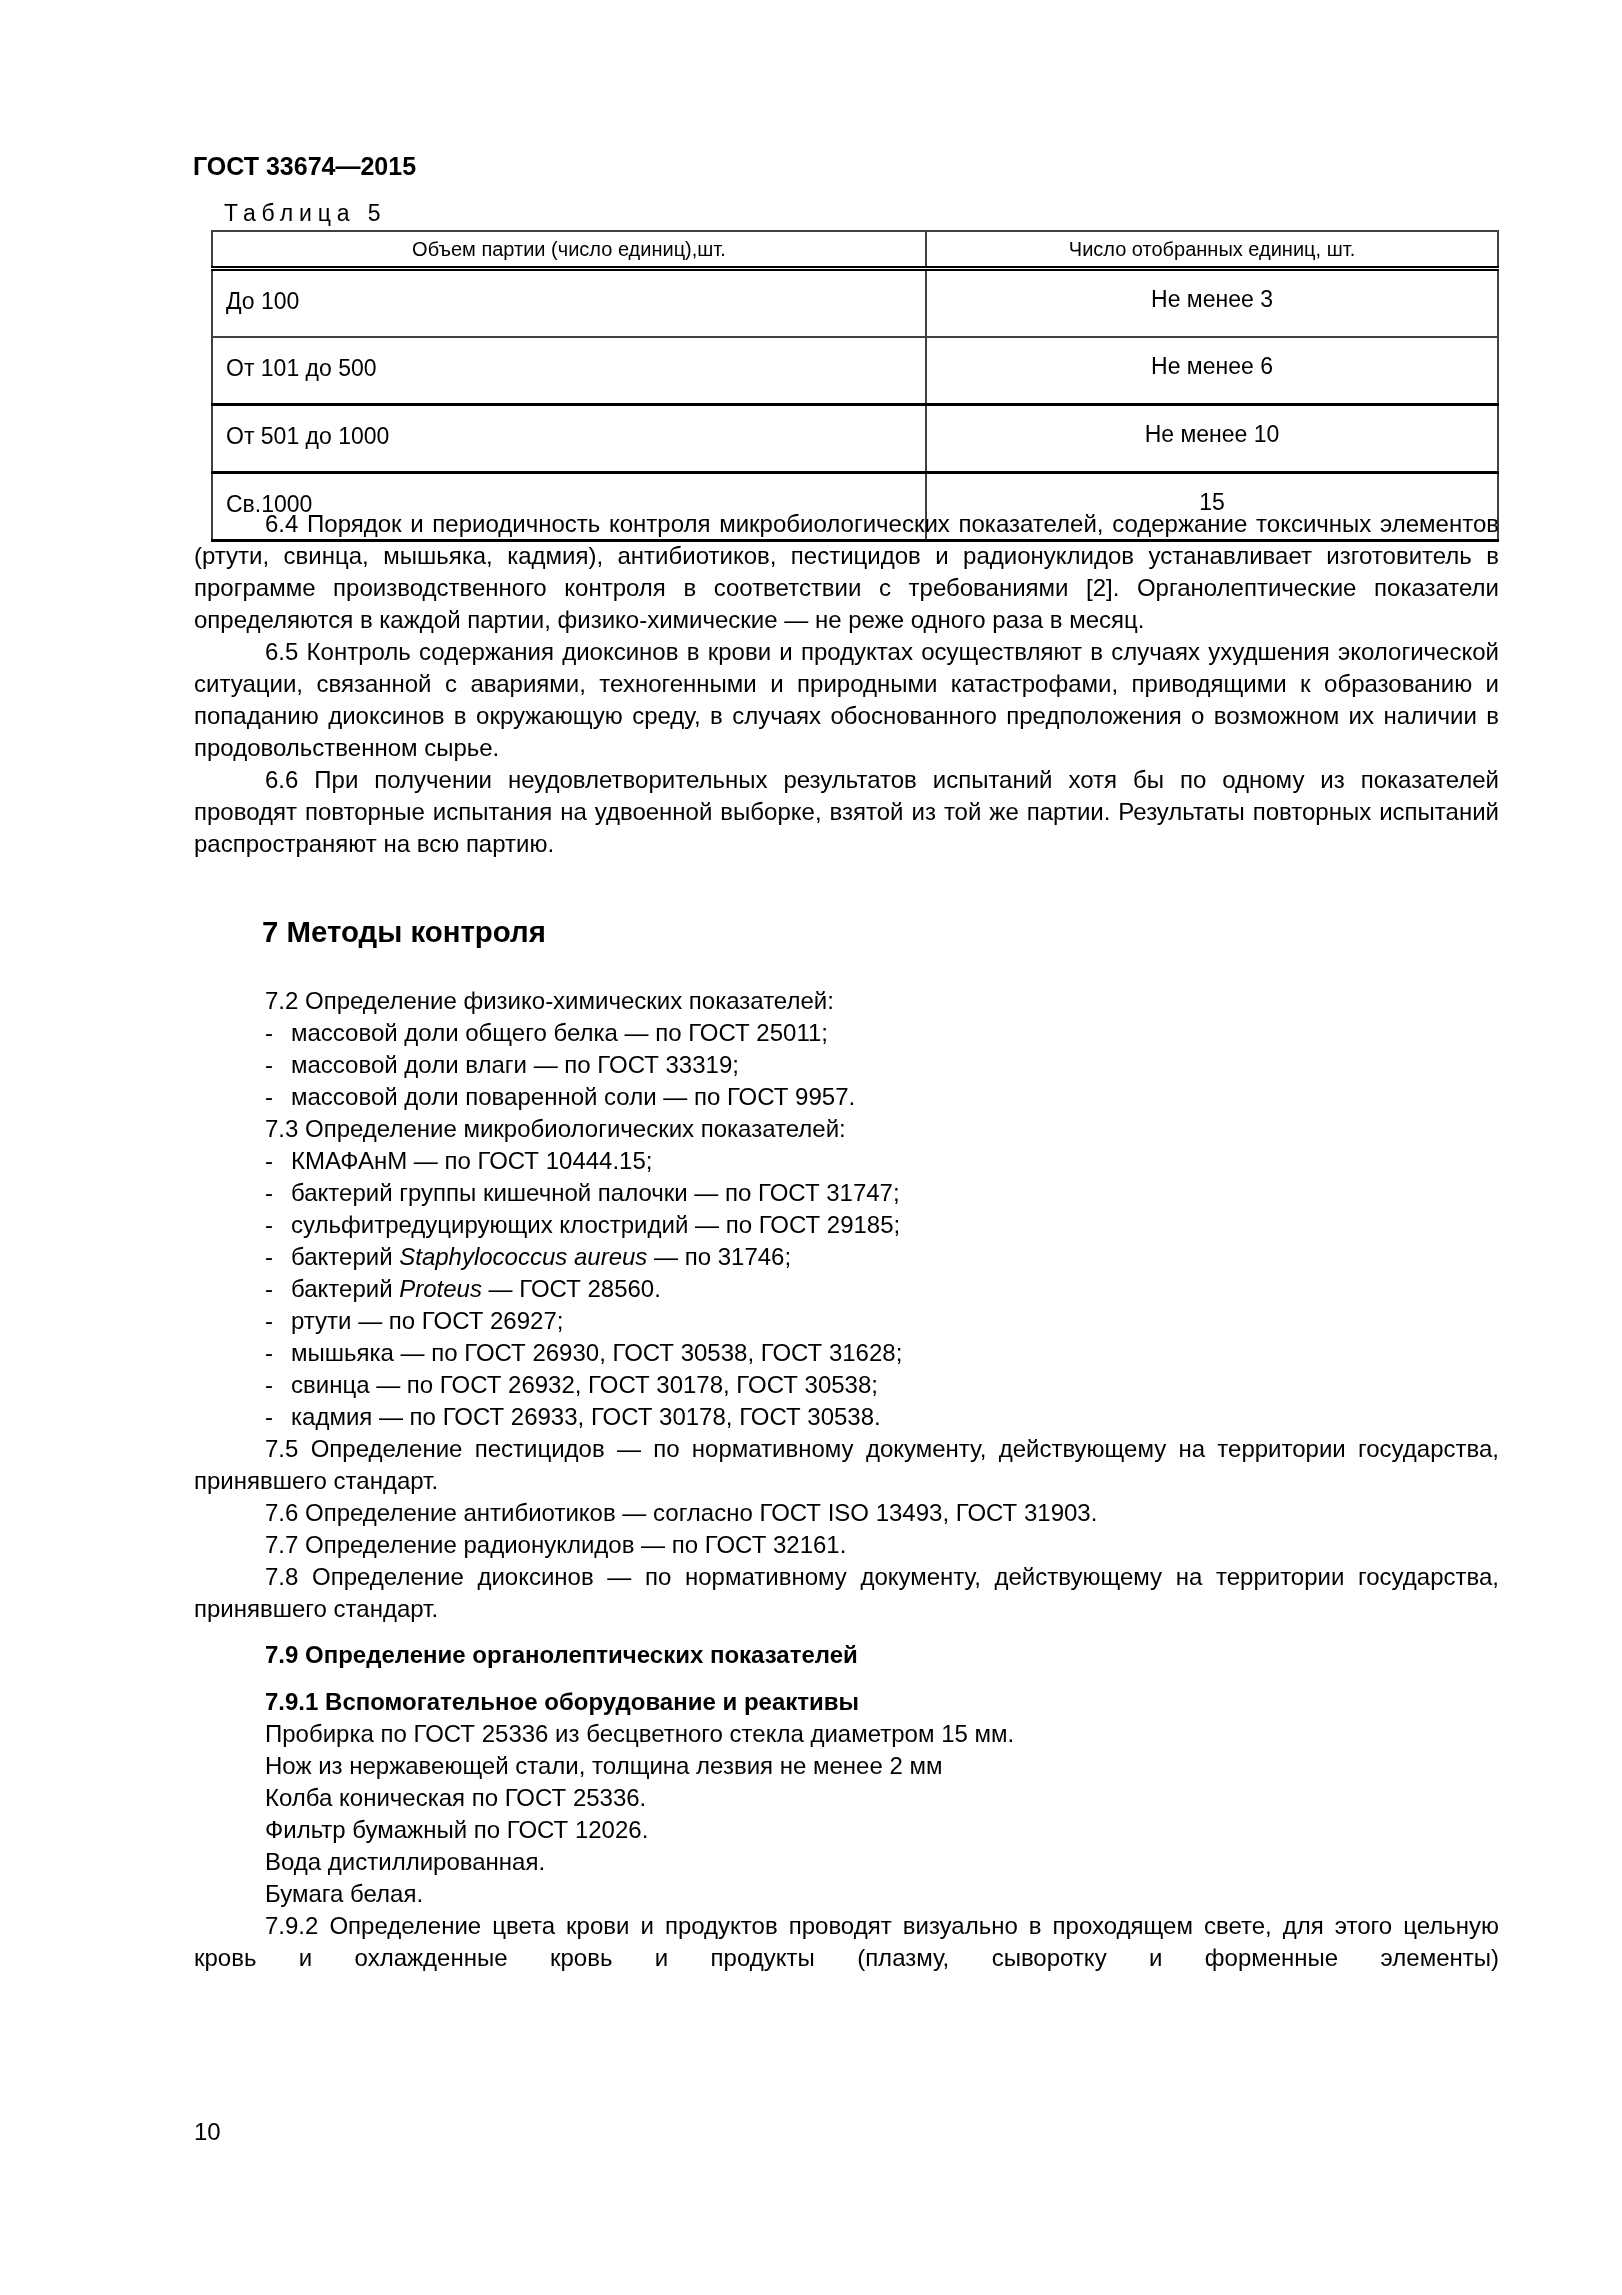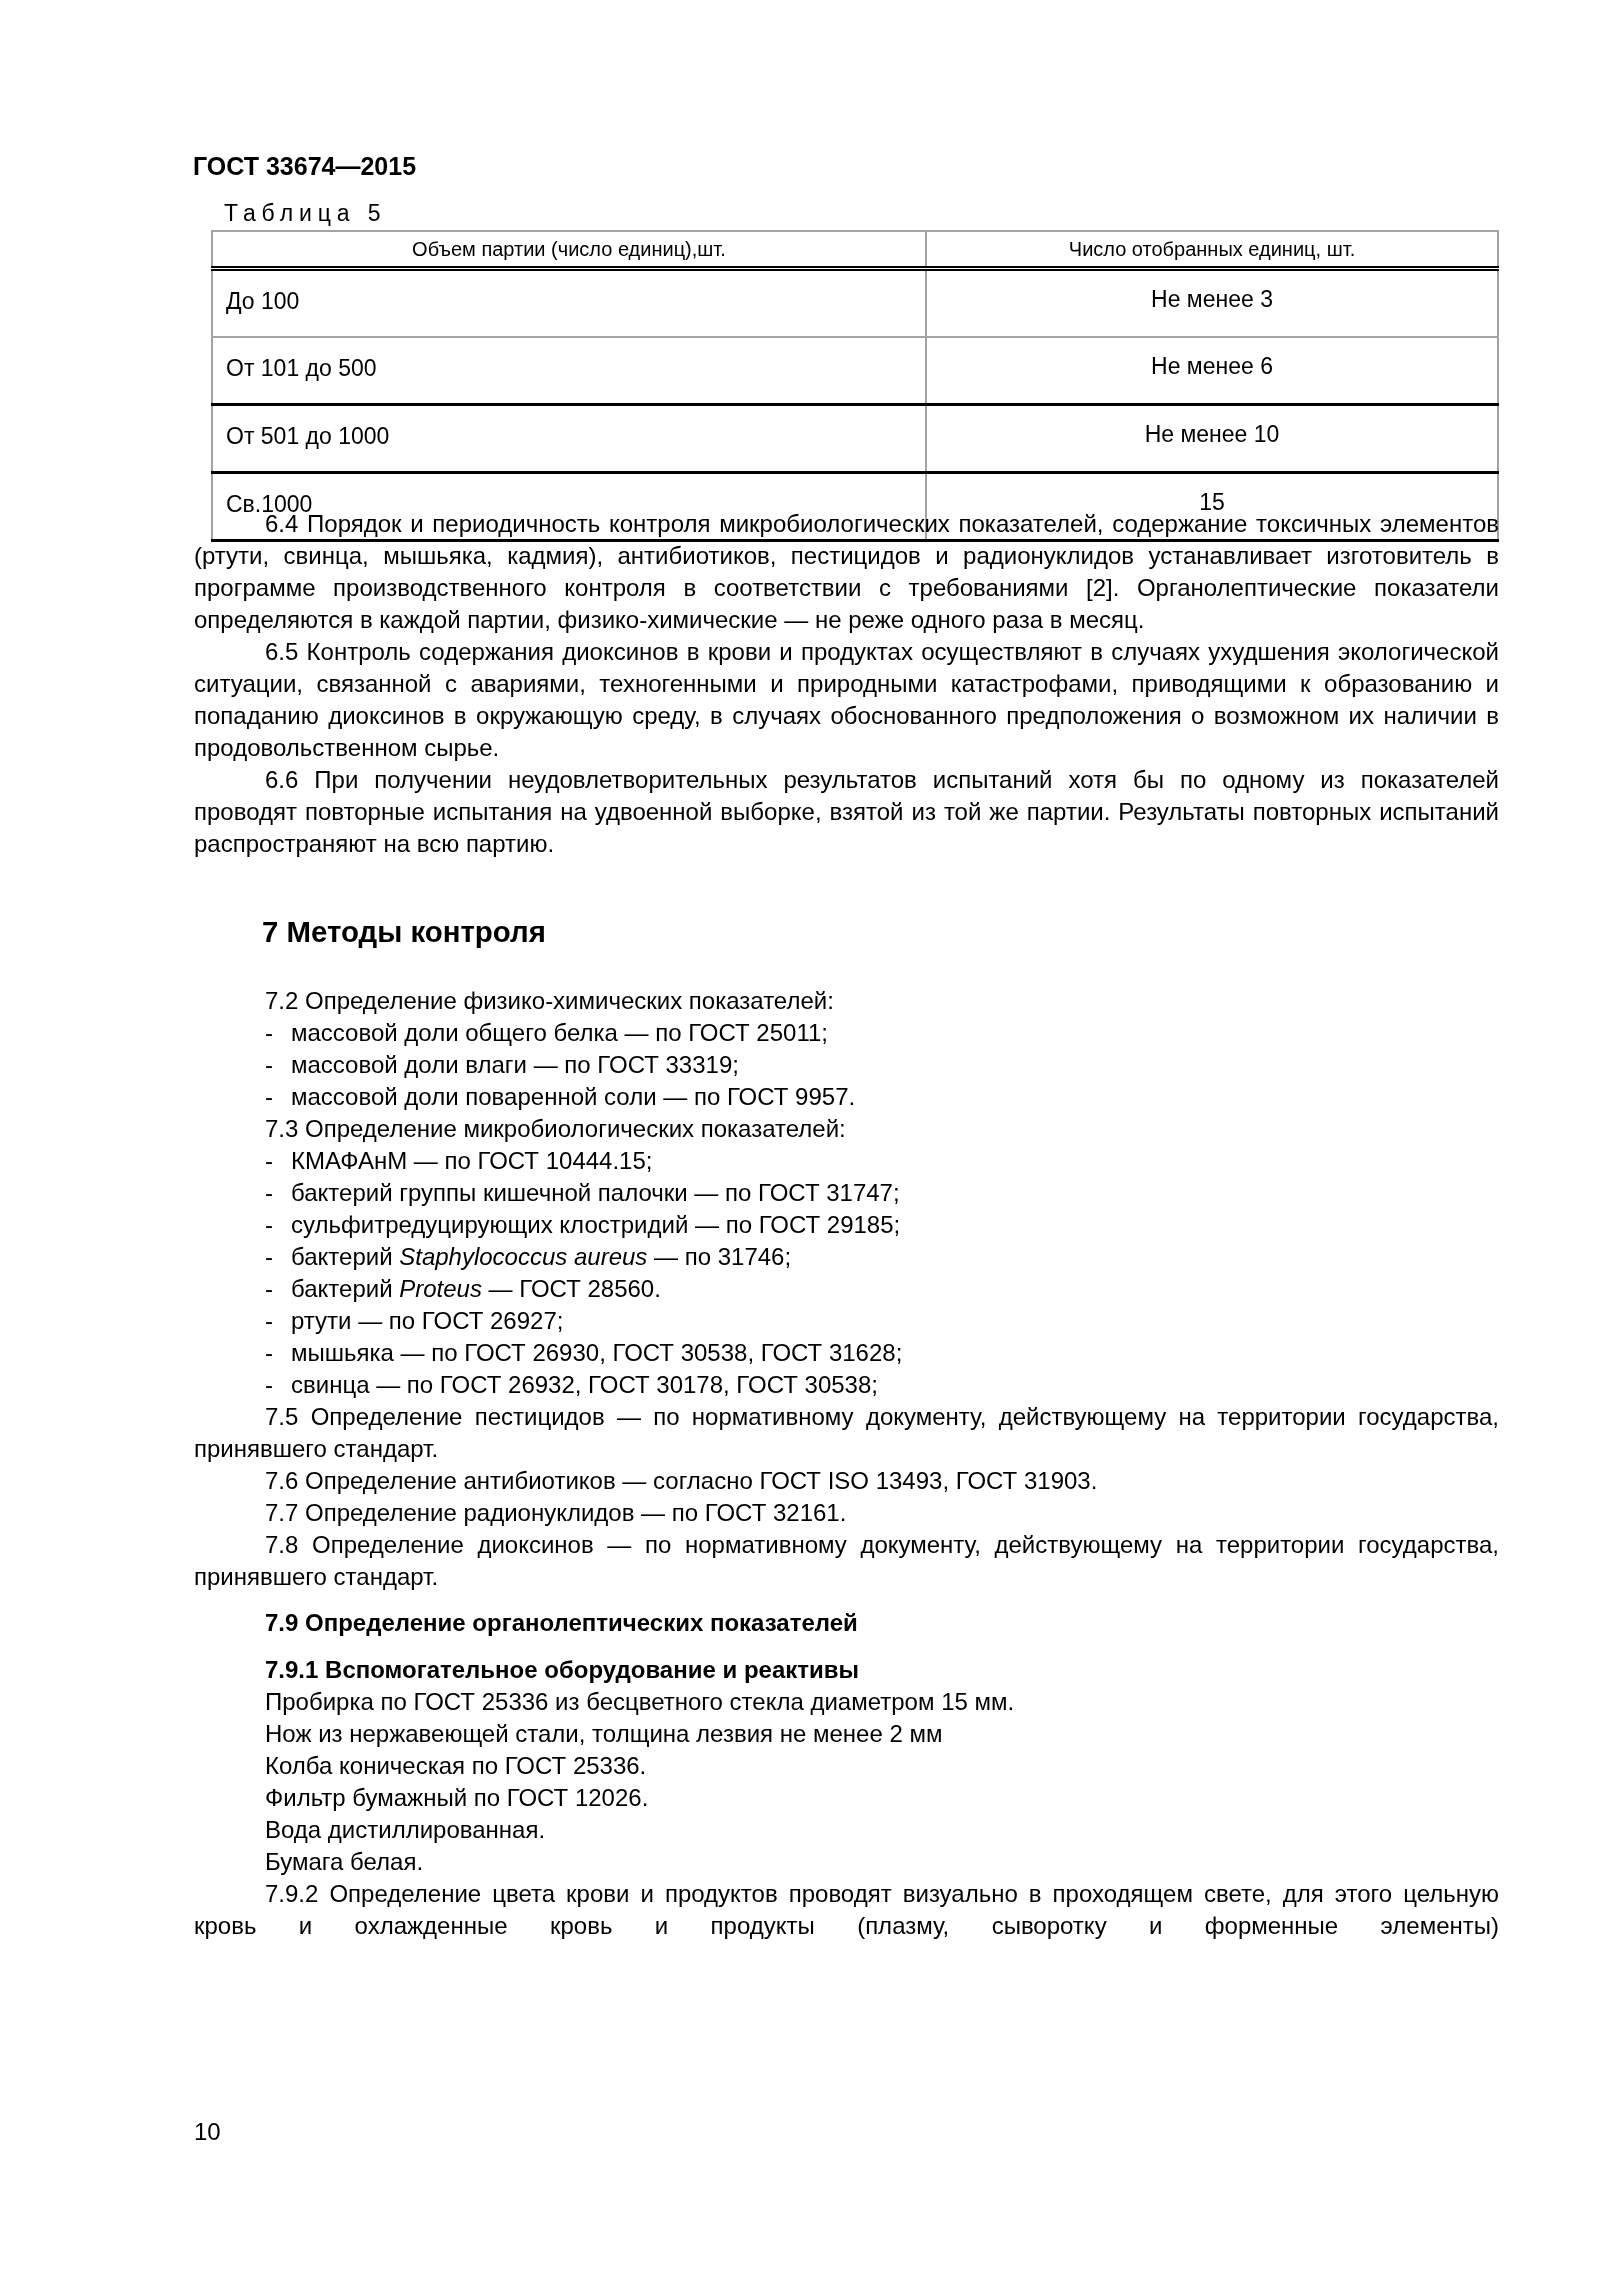--- a/index.html
+++ b/index.html
@@ -1,21 +1,21 @@
 <!DOCTYPE html>
 <html style="font-size:10.5px"><head>
 <meta charset="utf-8">
 <style>
   html, body { margin:0; padding:0; background:#ffffff; }
   body { width:1623px; height:2295px; position:relative; overflow:hidden; color:#000; font-family:"Liberation Sans", sans-serif; }
   .abs { position:absolute; }
   .doc-header { left:193px; top:152px; font-size:25px; font-weight:bold; letter-spacing:0px; }
   .table-caption { left:224px; top:200px; font-size:23px; letter-spacing:5.9px; }
   table.t5 { position:absolute; left:211px; top:230px; width:1288px; border-collapse:collapse; font-size:23px; }
-  table.t5 td, table.t5 th { border:2px solid #a3a3a3; padding:0; }
+  table.t5 td, table.t5 th { border:2px solid #404040; padding:0; }
   table.t5 th { font-weight:normal; height:34px; font-size:20px; text-align:center; vertical-align:middle; border-bottom:5.9px double #000; }
   table.t5 td { height:48px; vertical-align:top; }
   table.t5 td.c1 { padding-left:13px; padding-top:17px; vertical-align:top; }
   table.t5 td.c2 { text-align:center; padding-top:15px; }
   table.t5 col.c1w { width:714px; }
   table.t5 tr.thick td { border-top:3.3px solid #000; }
   table.t5 tr.last td { border-bottom:3.3px solid #000; }
 
   .body-text { position:absolute; left:194px; width:1305px; font-size:24px; line-height:32px; }
   .body-text p { margin:0; text-align:justify; }
@@ -77,20 +77,21 @@
   <p class="li"><span class="dash">-</span><span>массовой доли поваренной соли — по ГОСТ 9957.</span></p>
   <p class="ind">7.3 Определение микробиологических показателей:</p>
   <p class="li"><span class="dash">-</span><span>КМАФАнМ — по ГОСТ 10444.15;</span></p>
   <p class="li"><span class="dash">-</span><span>бактерий группы кишечной палочки — по ГОСТ 31747;</span></p>
   <p class="li"><span class="dash">-</span><span>сульфитредуцирующих клостридий — по ГОСТ 29185;</span></p>
   <p class="li"><span class="dash">-</span><span>бактерий </span><i>Staphylococcus aureus</i><span> — по 31746;</span></p>
   <p class="li"><span class="dash">-</span><span>бактерий </span><i>Proteus</i><span> — ГОСТ 28560.</span></p>
   <p class="li"><span class="dash">-</span><span>ртути — по ГОСТ 26927;</span></p>
   <p class="li"><span class="dash">-</span><span>мышьяка — по ГОСТ 26930, ГОСТ 30538, ГОСТ 31628;</span></p>
   <p class="li"><span class="dash">-</span><span>свинца — по ГОСТ 26932, ГОСТ 30178, ГОСТ 30538;</span></p>
+  <p class="li"><span class="dash">-</span><span>кадмия — по ГОСТ 26933, ГОСТ 30178, ГОСТ 30538.</span></p>
   <p class="ind">7.5 Определение пестицидов — по нормативному документу, действующему на территории государства, принявшего стандарт.</p>
   <p class="ind">7.6 Определение антибиотиков — согласно ГОСТ ISO 13493, ГОСТ 31903.</p>
   <p class="ind">7.7 Определение радионуклидов — по ГОСТ 32161.</p>
   <p class="ind">7.8 Определение диоксинов — по нормативному документу, действующему на территории государства, принявшего стандарт.</p>
   <p class="ind bold-h" style="margin-top:14.4px;margin-bottom:14.4px;">7.9 Определение органолептических показателей</p>
   <p class="ind bold-h">7.9.1 Вспомогательное оборудование и реактивы</p>
   <p class="ind">Пробирка по ГОСТ 25336 из бесцветного стекла диаметром 15 мм.</p>
   <p class="ind">Нож из нержавеющей стали, толщина лезвия не менее 2 мм</p>
   <p class="ind">Колба коническая по ГОСТ 25336.</p>
   <p class="ind">Фильтр бумажный по ГОСТ 12026.</p>

